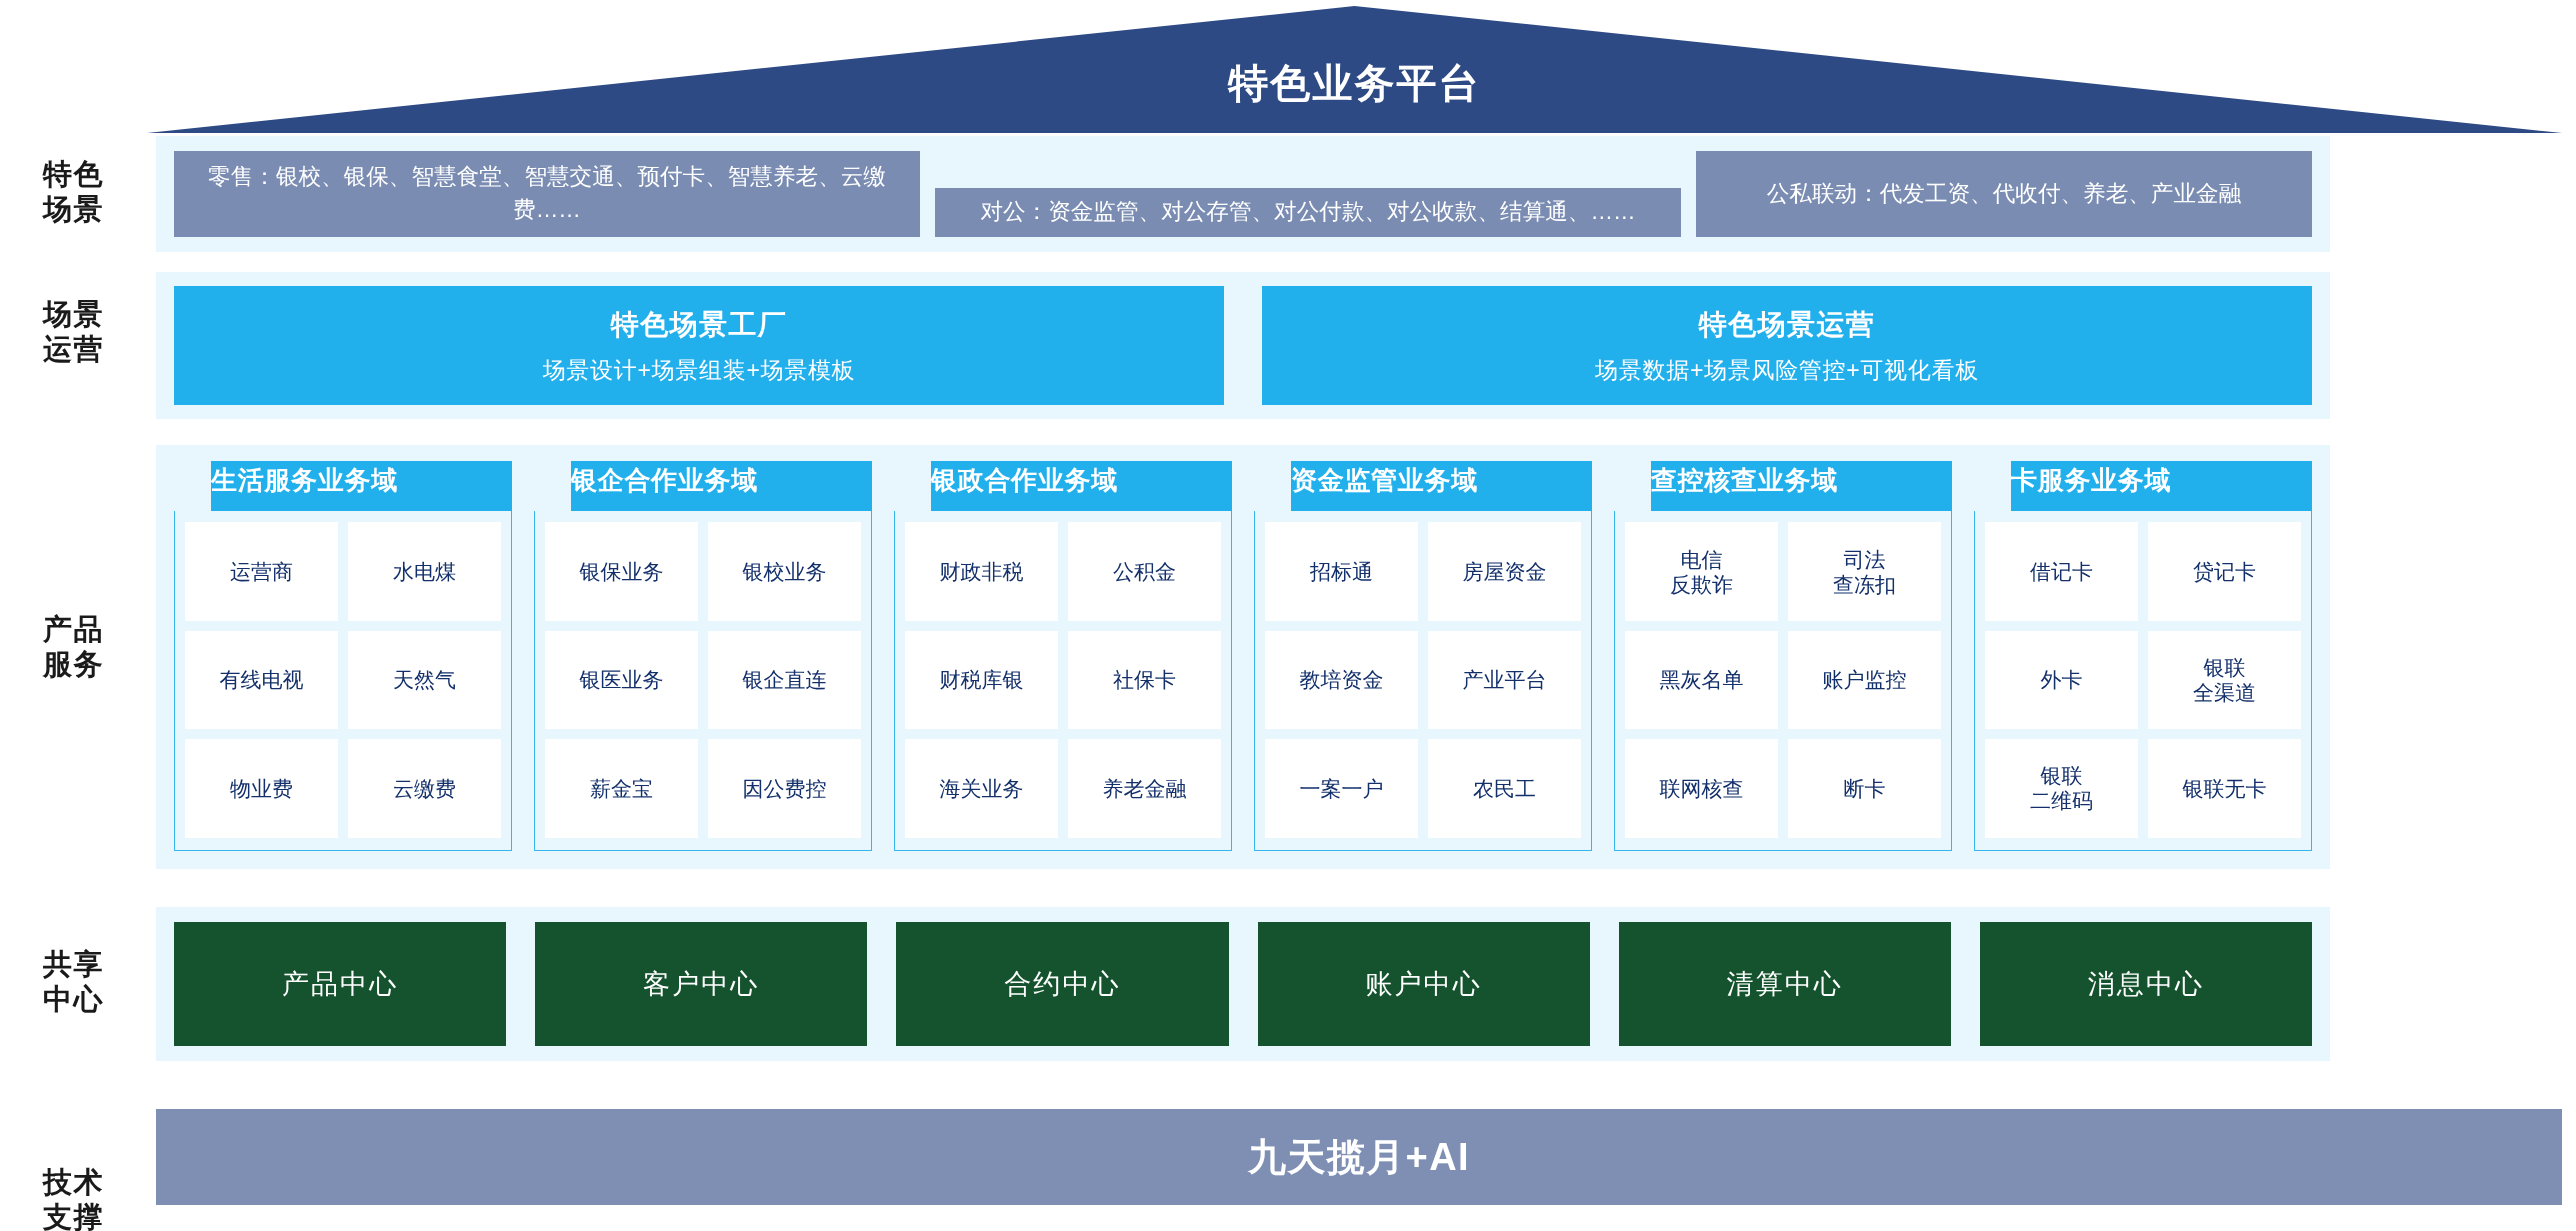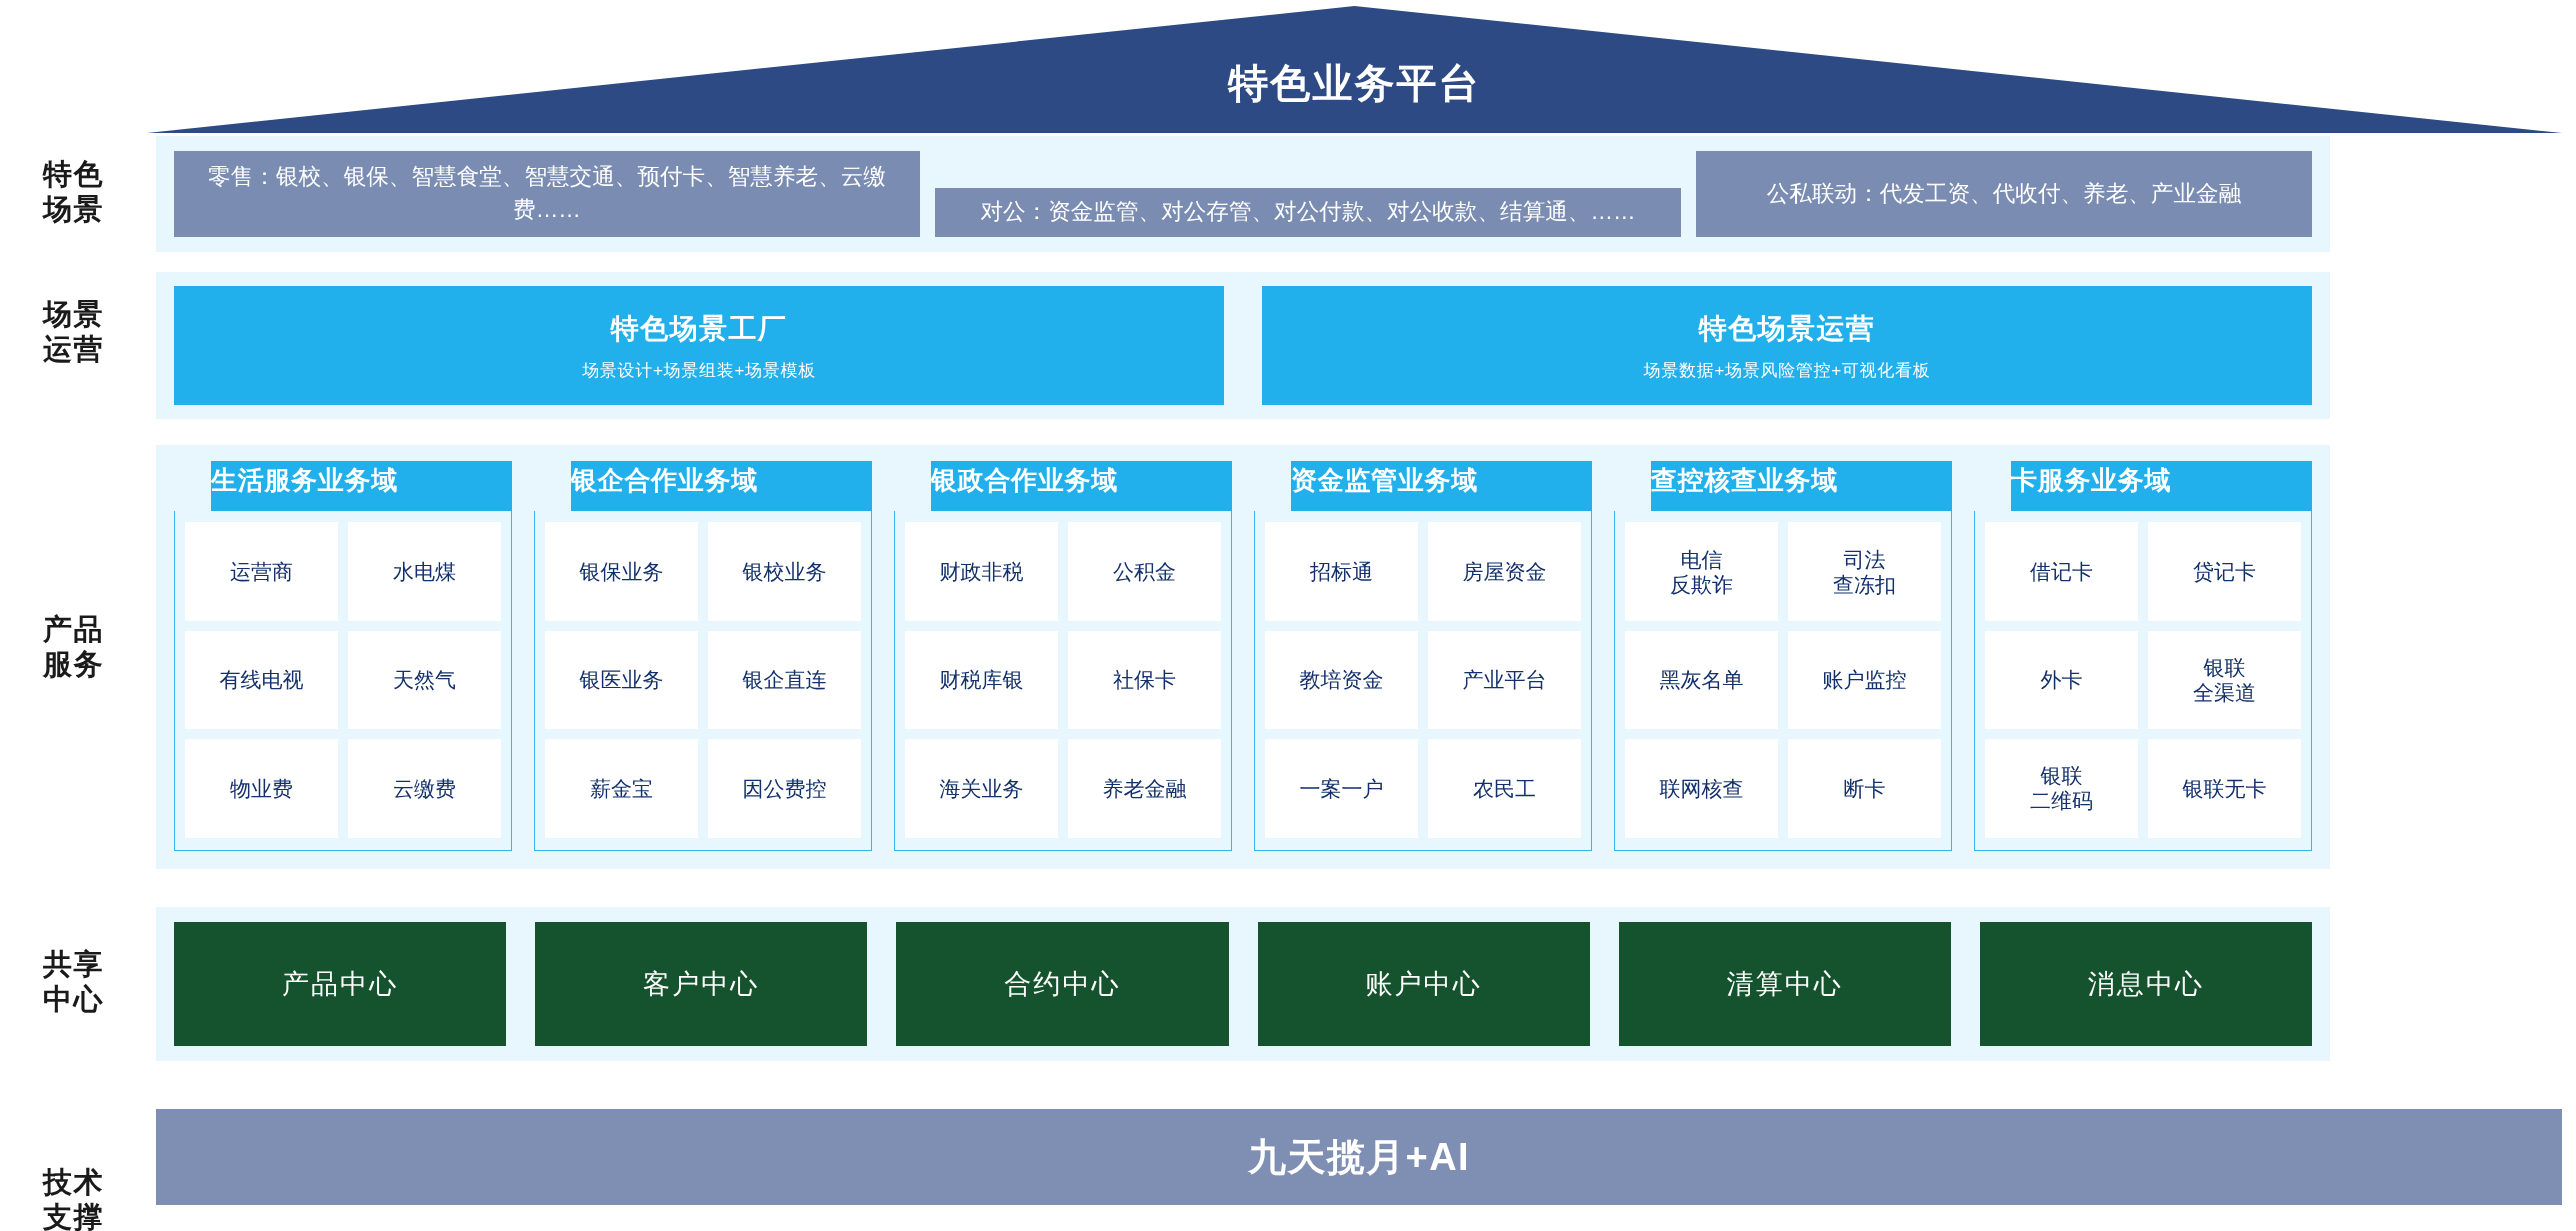--- a/index.html
+++ b/index.html
@@ -46,21 +46,21 @@
   .sc-w3{flex:1 1 auto;}
 
   
   .ops-row{display:flex;height:100%;padding:13.7px 18px;box-sizing:border-box;gap:38px;}
   .ops-box{
     flex:1 1 0;background:#22b0ec;color:#fff;
     display:flex;flex-direction:column;align-items:center;justify-content:center;
     padding:24px 0;box-sizing:border-box;
   }
   .ops-title{font-size:28px;font-weight:700;letter-spacing:1.4px;margin-bottom:11px;}
-  .ops-sub{font-size:17px;font-weight:400;letter-spacing:0.7px;}
+  .ops-sub{font-size:23px;font-weight:400;letter-spacing:0.7px;}
 
   
   .prod-row{display:flex;height:100%;padding:16.4px 18px 18px;box-sizing:border-box;gap:22px;}
   .prod-col{flex:1 1 0;display:flex;flex-direction:column;}
   .prod-head{
     background:#22b0ec;color:#fff;text-align:left;
     font-size:26px;font-weight:700;letter-spacing:0.7px;
     padding:2px 0 13px;
     margin-left:37px;
   }

